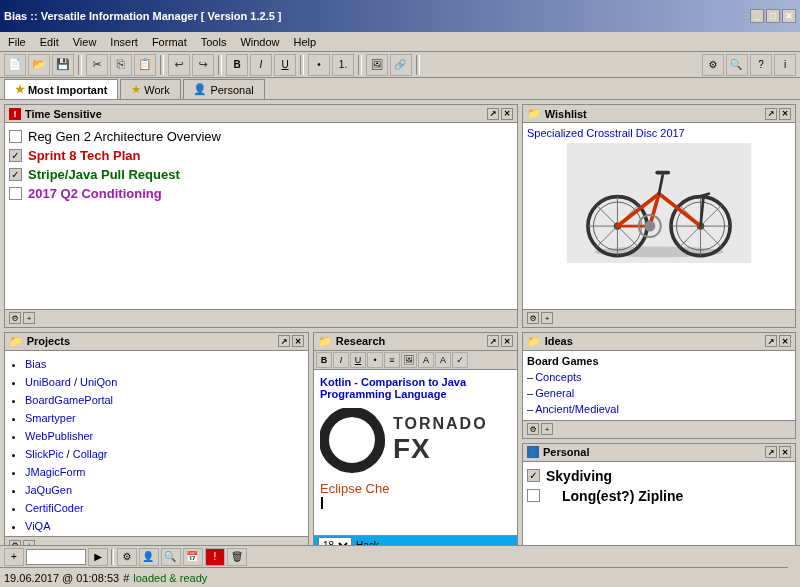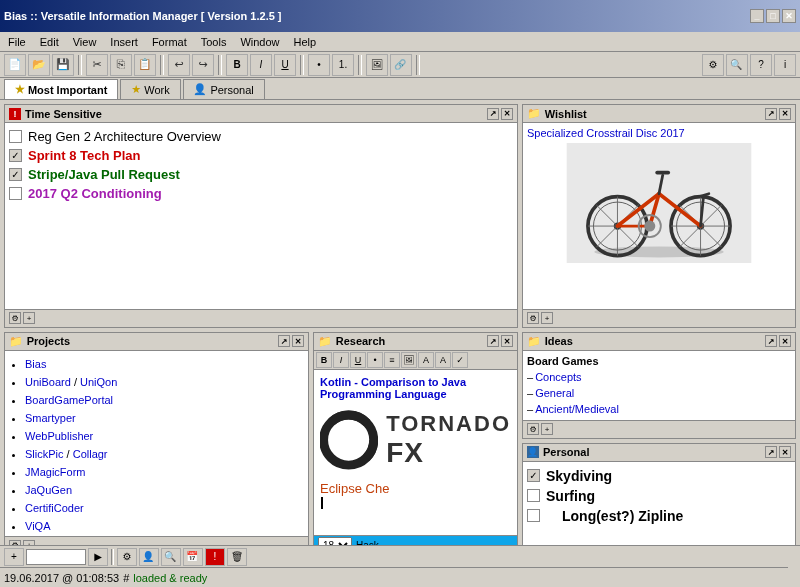--- a/index.html
+++ b/index.html
@@ -699,21 +699,21 @@
           <span style="font-weight:bold;">Kotlin - Comparison to Java Programming Language</span>
         </a>
       </div>
       
       <div style="display:flex; align-items:center; gap:8px; margin:8px 0;">
         <svg width="65" height="65" viewBox="0 0 65 65">
           <circle cx="32" cy="32" r="28" fill="none" stroke="#222" stroke-width="10"></circle>
           <circle cx="32" cy="32" r="28" fill="none" stroke="#222" stroke-width="10" stroke-dasharray="44 88" stroke-dashoffset="22"></circle>
         </svg>
         <div>
-          <div style="font-size:22px; font-weight:bold; letter-spacing:2px; color:#333;">TORNADO</div>
+          <div style="font-size:16px; font-weight:bold; letter-spacing:2px; color:#333;">TORNADO</div>
           <div style="font-size:28px; font-weight:bold; color:#333; letter-spacing:1px;">FX</div>
         </div>
       </div>
       <a href="#" class="eclipse-link">Eclipse Che</a>
       <span class="research-cursor"></span>
     </div>
     <div class="research-footer">
       <select class="research-select">
         <option>18</option>
       </select>
@@ -751,24 +751,20 @@
         <span class="panel-header-title">Personal</span>
         <div class="panel-header-controls">
           <div class="panel-ctrl-btn">↗</div>
           <div class="panel-ctrl-btn">✕</div>
         </div>
       </div>
       <div class="panel-body">
         <div class="personal-item">
           <div class="personal-cb" style="background:#d4d0c8;">✓</div>
           <span style="font-size:14px; font-weight:bold;">Skydiving</span>
-        </div>
-        <div class="personal-item">
-          <div class="personal-cb"></div>
-          <span style="font-size:14px; font-weight:bold;">Surfing</span>
         </div>
         <div class="personal-item">
           <div class="personal-cb"></div>
           <span style="font-size:14px; font-weight:bold;padding-left:16px;">Long(est?) Zipline</span>
         </div>
       </div>
     </div>
   </div>
 
 </div>

